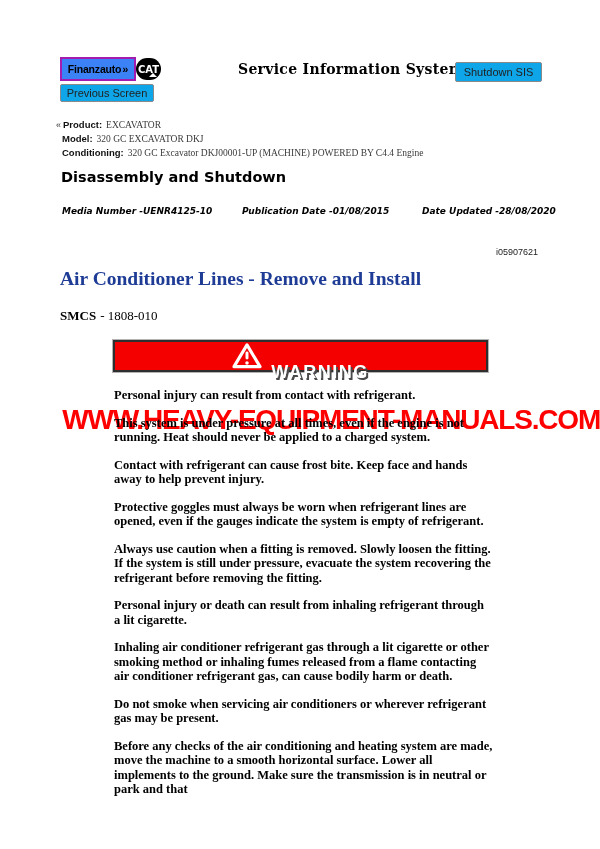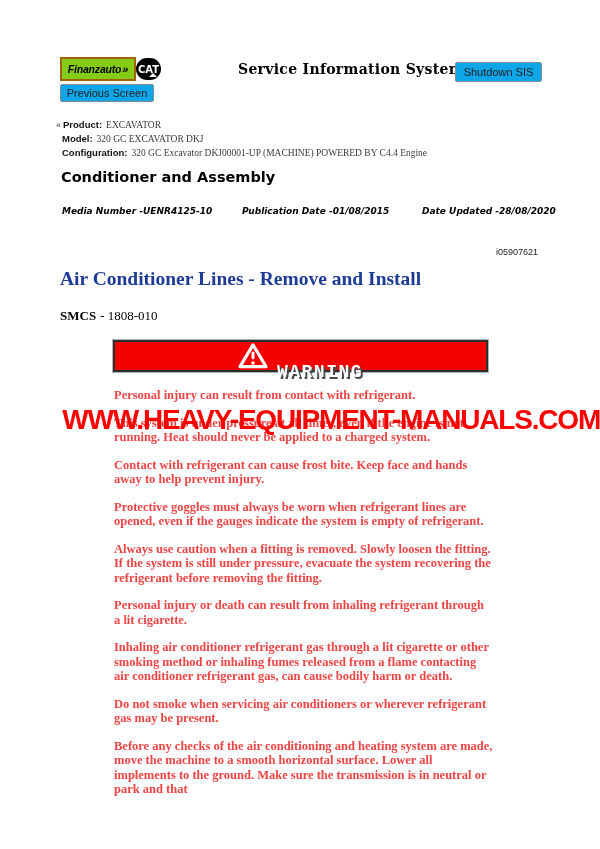--- a/index.html
+++ b/index.html
@@ -1,21 +1,21 @@
 <!DOCTYPE html>
 <html><head>
 <meta charset="utf-8">
 <style>
   html,body{margin:0;padding:0;background:#fff;}
   body{width:600px;height:849px;position:relative;font-family:"Liberation Sans",sans-serif;color:#000;overflow:hidden;}
   .page{position:absolute;inset:0;background:#fff;}
 
   
   .logo-row{position:absolute;left:60px;top:57px;display:flex;align-items:flex-start;}
-  .finanzauto-box{border:2px solid #a16207;height:20px;width:72px;display:flex;align-items:center;justify-content:center;font-size:10.5px;font-weight:bold;letter-spacing:-0.2px;background:#84cc16;font-style:italic;}
+  .finanzauto-box{border:2px solid #a21caf;height:20px;width:72px;display:flex;align-items:center;justify-content:center;font-size:10.5px;font-weight:bold;letter-spacing:-0.2px;background:#3b82f6;}
   .logo-arrow{font-weight:900;margin-left:1px;font-size:11px;}
   .cat-box{background:#000;color:#fff;width:25px;height:22px;margin-top:1px;display:flex;align-items:center;justify-content:center;font-size:10px;font-weight:900;font-family:"DejaVu Sans",sans-serif;position:relative;letter-spacing:0;border-radius:11px;}
   .cat-tri{position:absolute;bottom:3px;right:4px;width:0;height:0;border-left:4px solid transparent;border-right:4px solid transparent;border-bottom:4px solid #fff;}
   .sis-title{position:absolute;left:238px;top:61px;font-family:"DejaVu Serif",serif;font-weight:bold;font-size:14px;letter-spacing:0.3px;white-space:nowrap;}
   .btn{background:#0ea5e9;border:1px solid #8a8a8a;border-radius:2px;font-family:"Liberation Sans",sans-serif;font-size:11px;color:#222;padding:0;cursor:pointer;}
   .btn.shutdown{position:absolute;left:455px;top:62px;width:87px;height:20px;}
   .btn.prev{position:absolute;left:60px;top:84px;width:94px;height:18px;}
 
   
   .prod-line{position:absolute;left:62px;font-size:9.5px;white-space:nowrap;}
@@ -32,25 +32,25 @@
 
   .doc-id{position:absolute;right:62px;top:247px;font-size:9px;color:#1a1a1a;}
 
   .doc-title{position:absolute;left:60px;top:268px;font-family:"Liberation Serif",serif;font-weight:bold;font-size:19.5px;color:#1e3c96;white-space:nowrap;}
   .smcs{position:absolute;left:60px;top:308px;font-family:"Liberation Serif",serif;font-size:13px;}
   .smcs .smcs-label{font-weight:bold;}
   .smcs .smcs-val{margin-left:4px;}
 
   
   .warn-band{position:absolute;left:113px;top:340px;width:375px;height:32px;background:#f40000;border:2px solid #2e2e2e;box-shadow:0 0 0 1px #b3b3b3;box-sizing:border-box;display:flex;align-items:center;justify-content:center;gap:9px;}
-  .warn-label{color:#fff;font-weight:bold;font-size:18px;letter-spacing:1.5px;font-family:Liberation Mono, monospace;text-shadow:2px 2px 0 #4a4a4a;margin-top:32px;}
+  .warn-label{color:#fff;font-weight:bold;font-size:18px;letter-spacing:1.5px;font-family:Liberation Sans, sans-serif;text-shadow:2px 2px 0 #4a4a4a;margin-top:32px;}
   .warn-icon{display:block;}
 
   .warn-body{position:absolute;left:114px;top:388px;width:379px;}
-  .warn-body p{margin:0 0 13px 0;font-family:"Liberation Serif",serif;font-weight:bold;font-size:12.5px;line-height:14.5px;color:#ef4444;}
+  .warn-body p{margin:0 0 13px 0;font-family:"Liberation Serif",serif;font-weight:bold;font-size:12.5px;line-height:14.5px;color:#000000;}
 
   
   .watermark{position:absolute;left:0;top:404px;width:600px;text-align:right;font-family:"Liberation Sans",sans-serif;font-weight:bold;font-size:28px;letter-spacing:-1.2px;color:#ff0000;white-space:nowrap;mix-blend-mode:multiply;z-index:5;pointer-events:none;}
 </style>
 </head>
 <body>
 
 <div class="page">
 
   <div class="logo-row">
@@ -68,24 +68,24 @@
   <button class="btn shutdown">Shutdown SIS</button>
   <button class="btn prev">Previous Screen</button>
 
   <div class="prod-line pl1">
     <span class="collapse">«</span><span class="plabel">Product:</span><span class="pval">EXCAVATOR</span>
   </div>
   <div class="prod-line pl2">
     <span class="plabel">Model:</span><span class="pval">320 GC EXCAVATOR DKJ</span>
   </div>
   <div class="prod-line pl3">
-    <span class="plabel">Configuration:</span><span class="pval">320 GC Excavator DKJ00001-UP (MACHINE) POWERED BY C4.4 Engine</span>
+    <span class="plabel">Conditioning:</span><span class="pval">320 GC Excavator DKJ00001-UP (MACHINE) POWERED BY C4.4 Engine</span>
   </div>
 
-  <div class="sec-title">Conditioner and Assembly</div>
+  <div class="sec-title">Disassembly and Shutdown</div>
   <div class="meta m1">Media Number -UENR4125-10</div>
   <div class="meta m2">Publication Date -01/08/2015</div>
   <div class="meta m3">Date Updated -28/08/2020</div>
 
   <div class="doc-id">i05907621</div>
 
   <div class="doc-title">Air Conditioner Lines - Remove and Install</div>
   <div class="smcs">
     <span class="smcs-label">SMCS</span><span class="smcs-val">- 1808-010</span>
   </div>

